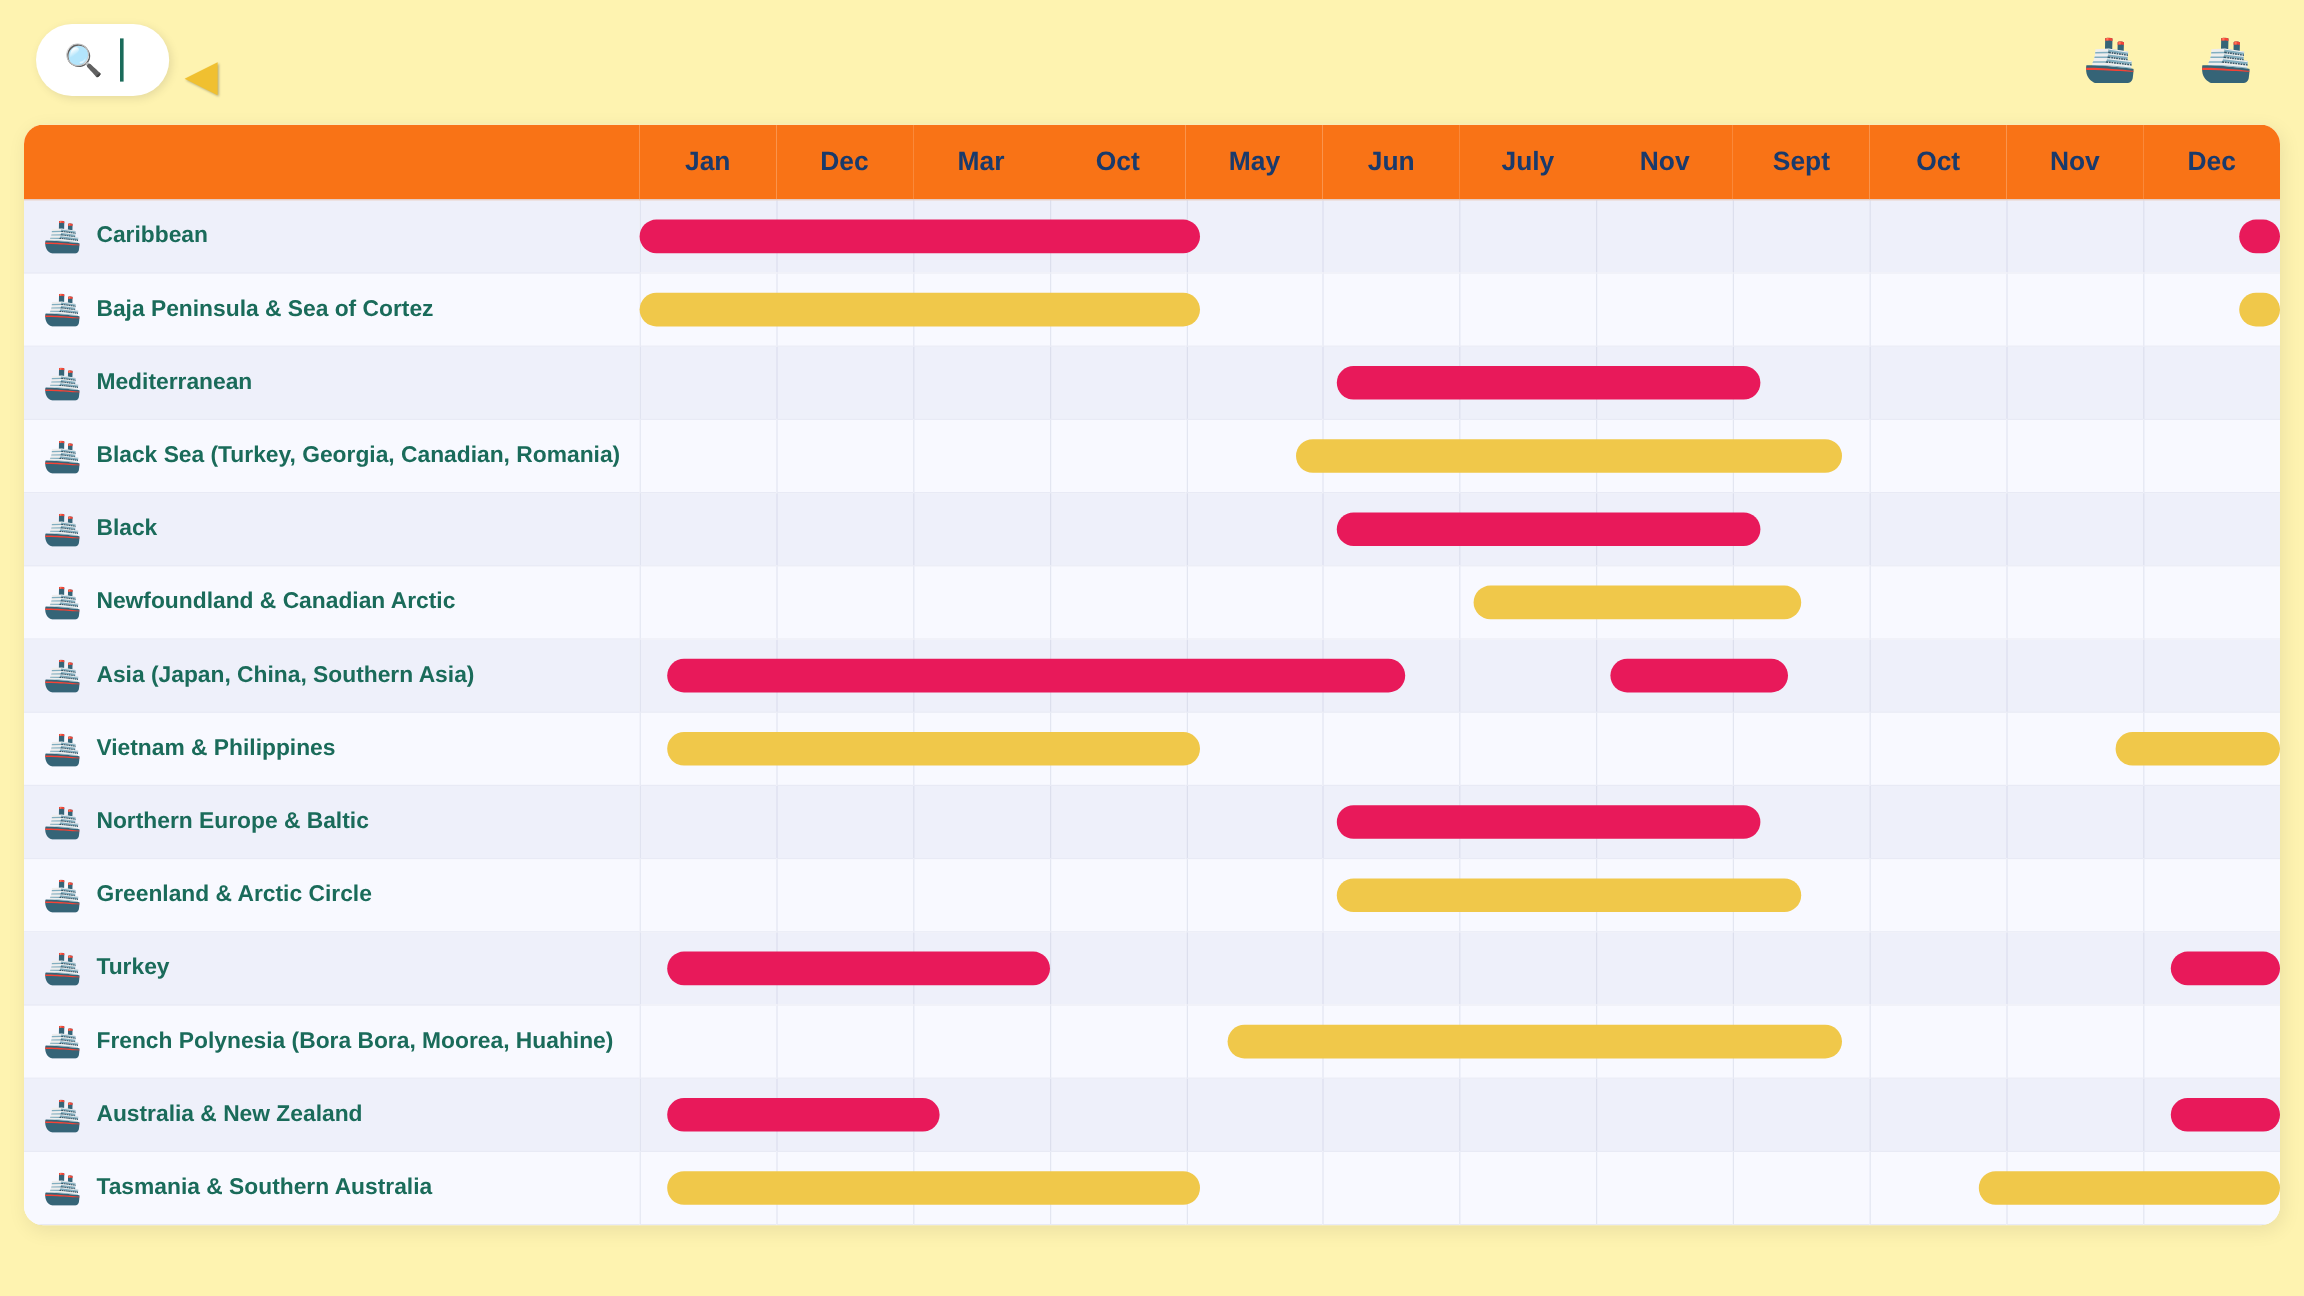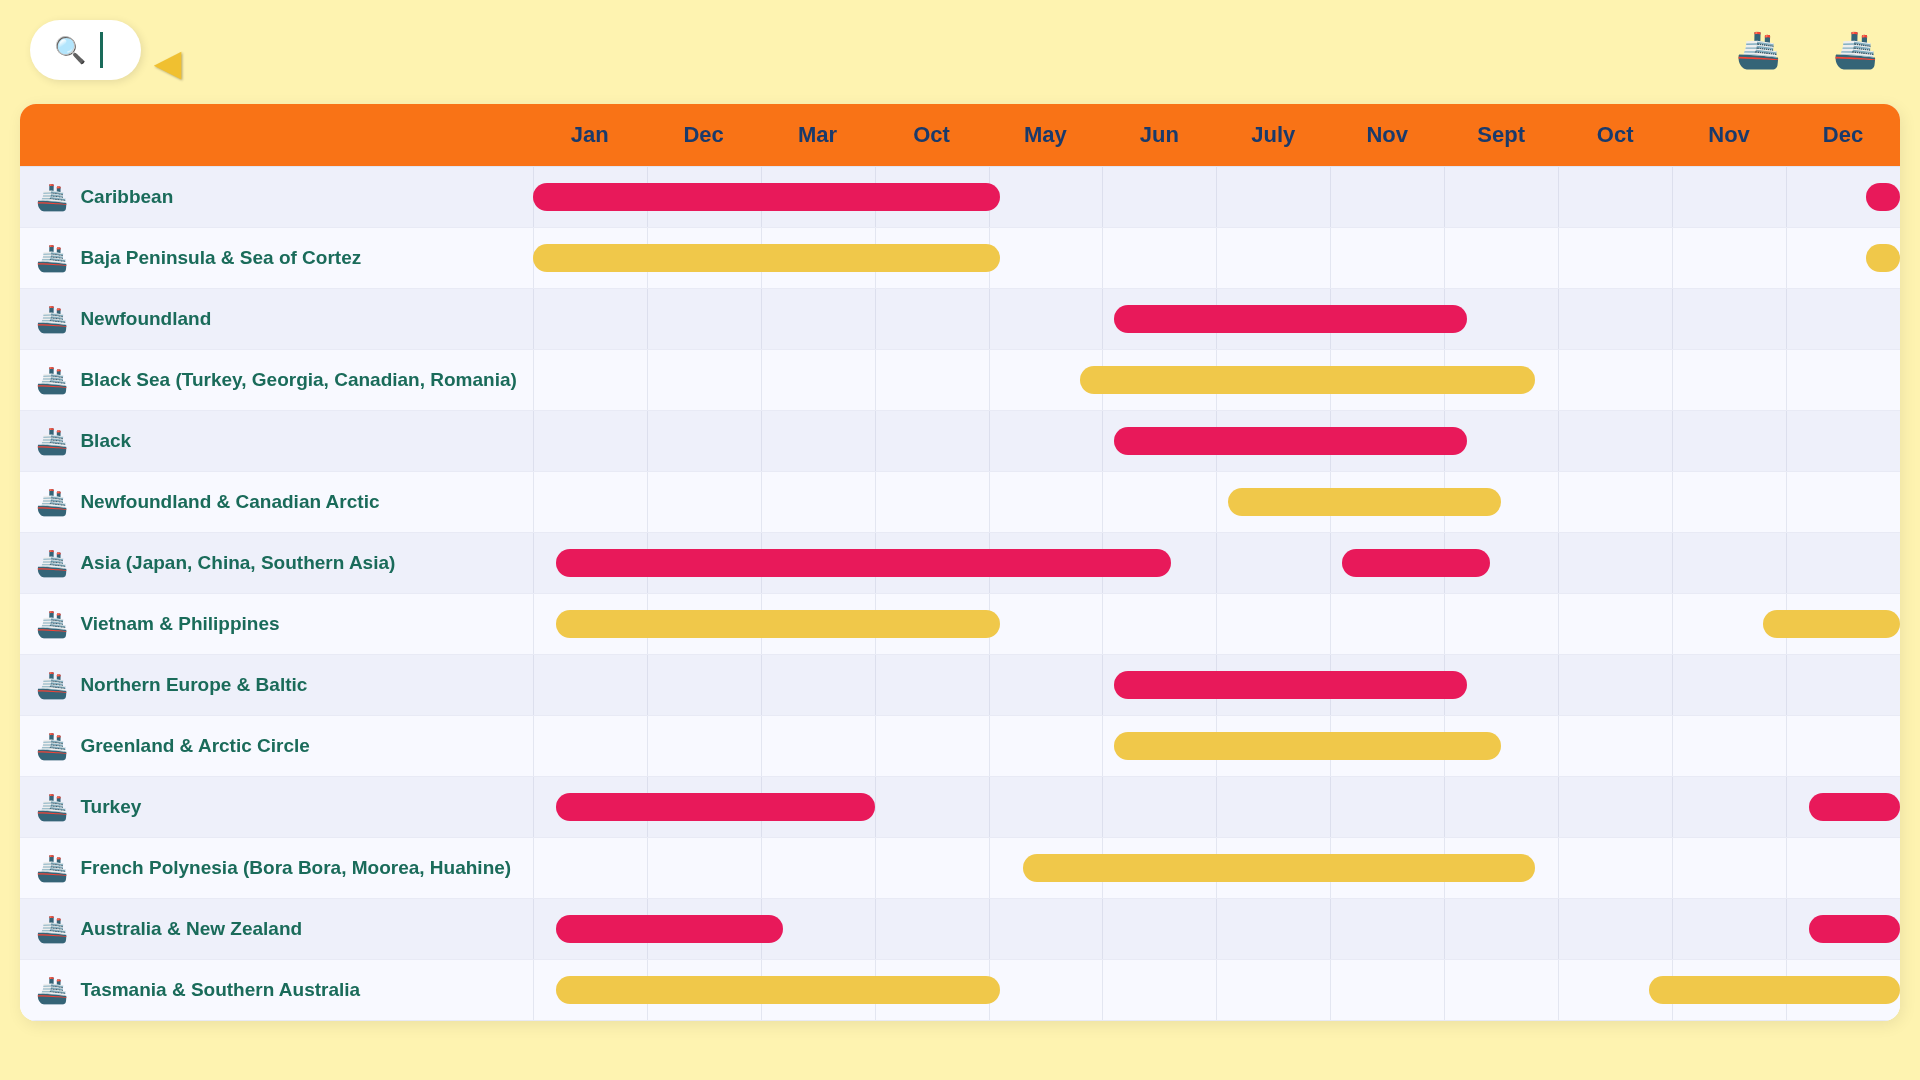--- a/index.html
+++ b/index.html
@@ -224,21 +224,21 @@
               <div style="position: absolute; left: 91.6667%; top: 0px; bottom: 0px; width: 1px; background: rgba(180, 185, 210, 0.3);"></div>
               <div class="bar-abs" style="left: 0%; width: 34.1667%; background: rgb(240, 200, 74);"></div>
               <div class="bar-abs" style="left: 97.5%; width: 2.5%; background: rgb(240, 200, 74);"></div>
             </div>
           </td>
         </tr>
         <tr>
           <td class="route-td">
             <div class="route-cell">
               <span class="route-ship">🚢</span>
-              <span>Newfoundland</span>
+              <span>Mediterranean</span>
             </div>
           </td>
           <td colspan="12" style="padding: 0px; position: relative; height: 60px;">
             <div style="position: relative; width: 100%; height: 60px;">
               <div style="position: absolute; left: 0%; top: 0px; bottom: 0px; width: 1px; background: rgba(180, 185, 210, 0.3);"></div>
               <div style="position: absolute; left: 8.33333%; top: 0px; bottom: 0px; width: 1px; background: rgba(180, 185, 210, 0.3);"></div>
               <div style="position: absolute; left: 16.6667%; top: 0px; bottom: 0px; width: 1px; background: rgba(180, 185, 210, 0.3);"></div>
               <div style="position: absolute; left: 25%; top: 0px; bottom: 0px; width: 1px; background: rgba(180, 185, 210, 0.3);"></div>
               <div style="position: absolute; left: 33.3333%; top: 0px; bottom: 0px; width: 1px; background: rgba(180, 185, 210, 0.3);"></div>
               <div style="position: absolute; left: 41.6667%; top: 0px; bottom: 0px; width: 1px; background: rgba(180, 185, 210, 0.3);"></div>

